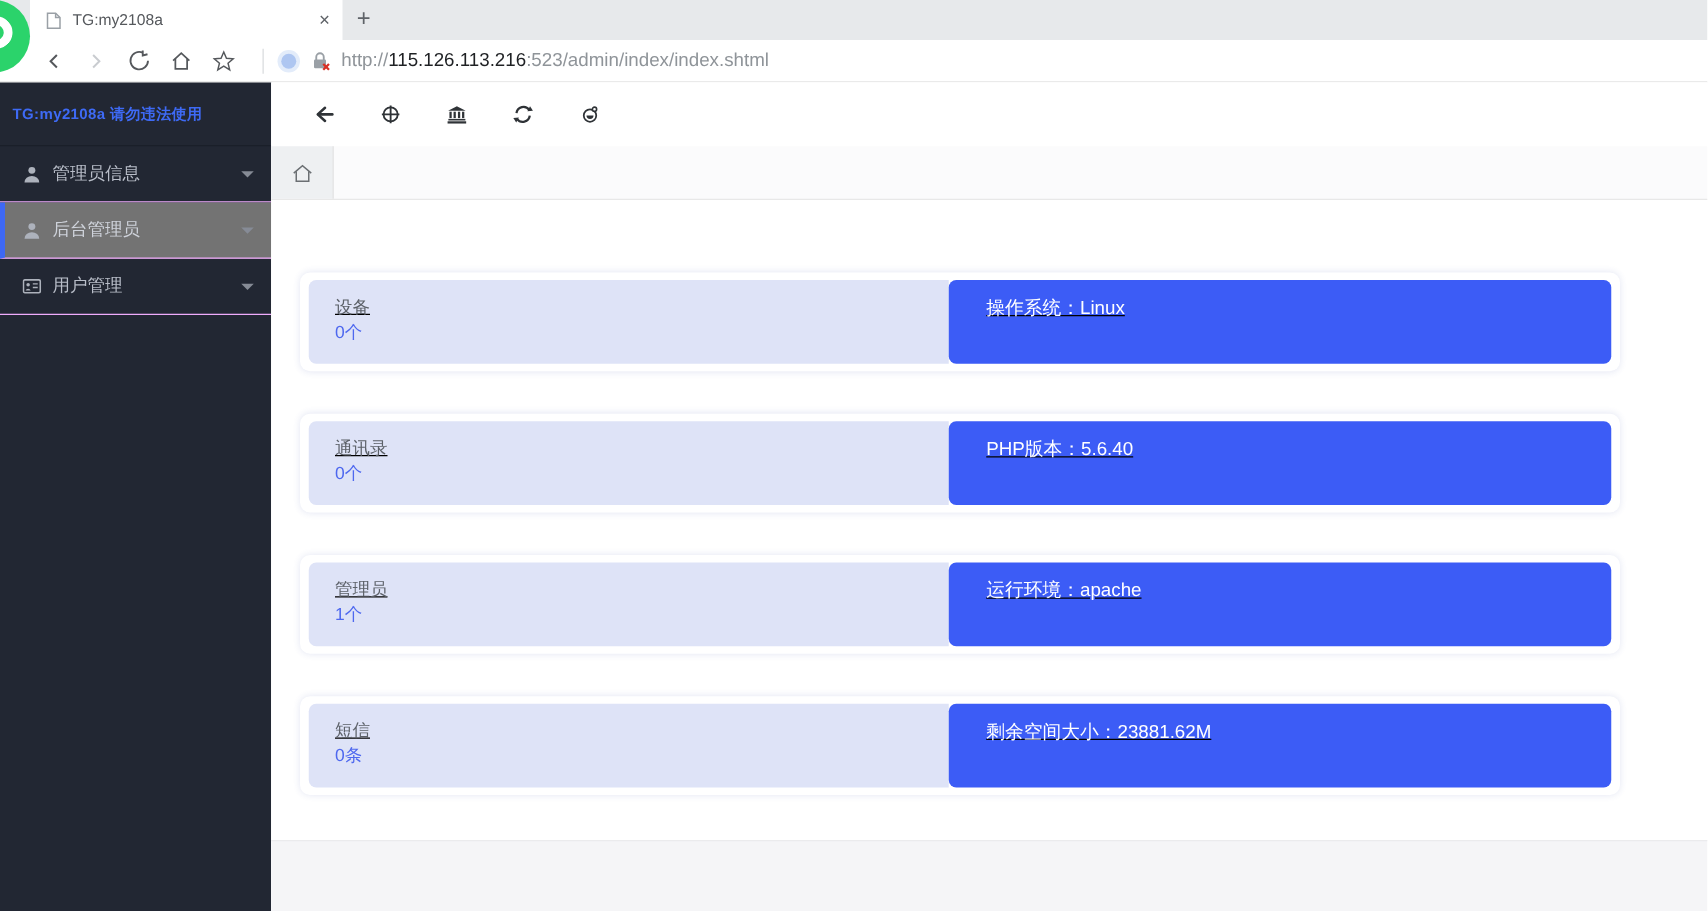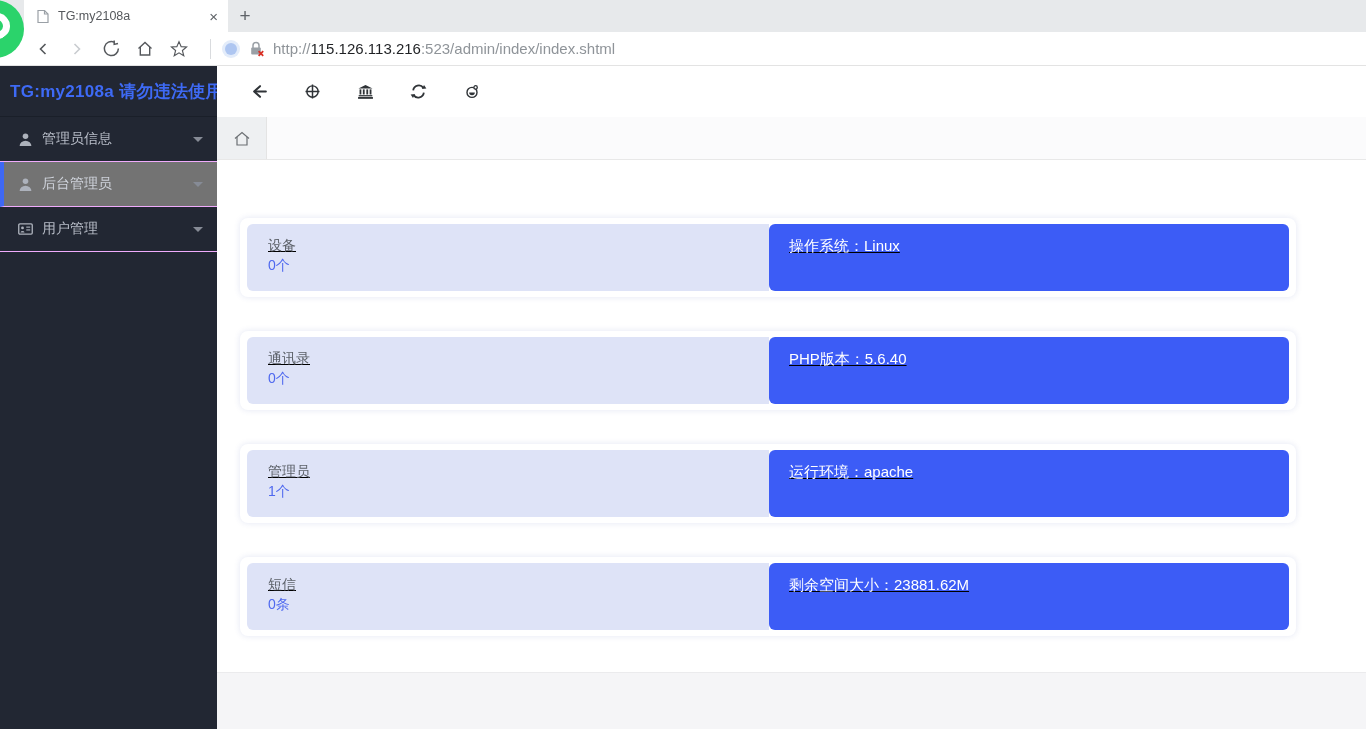--- a/index.html
+++ b/index.html
@@ -5,42 +5,42 @@
   * { margin:0; padding:0; box-sizing:border-box; }
   html,body { width:1366px; height:729px; overflow:hidden; }
   body { font-family:"Liberation Sans","DejaVu Sans",sans-serif; background:#fff; position:relative; }
 
   
   .tabbar { height:32px; background:#e7e9eb; display:flex; align-items:stretch; position:relative; }
   .logo { position:absolute; left:-34px; top:0; width:58px; height:58px; border-radius:50%;
           background:#2bd36b; z-index:10; overflow:hidden; }
   .logo-ring { position:absolute; left:18px; top:13px; width:26px; height:26px; border-radius:50%;
           border:7px solid #fff; border-left-color:transparent; transform:rotate(-40deg); }
-  .tab { margin-left:24px; width:204px; background:#fff; display:flex; align-items:center;
+  .tab { margin-left:24px; width:250px; background:#fff; display:flex; align-items:center;
          padding:0 10px 0 12px; gap:8px; }
   .tab-title { font-size:12.5px; color:#55585c; flex:1; white-space:nowrap; overflow:hidden; }
   .tab-close { font-size:15px; color:#5f6368; line-height:1; cursor:default; }
   .newtab { width:34px; display:flex; align-items:center; justify-content:center;
             font-size:19px; font-weight:300; color:#5f6368; }
 
   .toolbar { height:34px; background:#fff; border-bottom:1px solid #e3e3e3;
              display:flex; align-items:center; padding-left:26px; }
   .nav-btn { width:34px; height:28px; display:flex; align-items:center; justify-content:center; }
   .tb-sep { width:1px; height:20px; background:#d9dbde; margin:0 8px 0 14px; }
   .site-dot { width:12px; height:12px; border-radius:50%; background:#aec6f1;
               box-shadow:0 0 0 3px #e3ecfa; margin:0 10px 0 6px; }
   .url { font-size:15px; margin-left:8px; white-space:nowrap; }
   .url .dim { color:#8f9499; }
   .url .host { color:#1f2124; font-weight:400; }
 
   
   .app { display:flex; height:663px; }
   .sidebar { width:217px; background:#222733; flex:none; display:flex; flex-direction:column; }
   .side-header { height:51px; display:flex; align-items:center; padding:16px 10px;
-                 color:#3e6af5; font-size:17px; font-weight:700; letter-spacing:.3px;
+                 color:#3e6af5; font-size:12px; font-weight:700; letter-spacing:.3px;
                  border-bottom:1px solid #1a1f29; white-space:nowrap; overflow:hidden; }
   .side-item { height:45px; display:flex; align-items:center; gap:9px; padding:0 14px 0 18px;
                color:#b9bec9; font-size:14px; border-bottom:1px solid #f0abfc; cursor:pointer; }
   .side-item.active { background:#737373; border-left:4px solid #3e68f4; padding-left:14px; color:#cfd3db; }
   .side-item .mi { width:15px; height:15px; flex:none; display:flex; }
   .caret { margin-left:auto; width:0; height:0; border-left:5px solid transparent;
            border-right:5px solid transparent; border-top:5px solid #868b96; }
 
   .main { flex:1; display:flex; flex-direction:column; background:#fff; min-width:0; }
   .admin-toolbar { height:51px; display:flex; align-items:center; padding-left:34px; gap:36px;
@@ -50,21 +50,21 @@
   .tabstrip { height:43px; background:#fbfbfc; border-bottom:1px solid #e8e8e8; display:flex; }
   .home-tab { width:50px; height:100%; background:#eef0f2; border-right:1px solid #e4e4e4;
               display:flex; align-items:center; justify-content:center; cursor:pointer; }
 
   .content { flex:1; background:#fff; padding:58px 0 0 23px; position:relative;text-decoration:underline; }
   .card { width:1056px; background:#fff; border-radius:8px; padding:6px 7px;
           box-shadow:0 0 6px rgba(60,80,170,.14); display:flex; margin-bottom:34px; height:79px; }
   .card-left { flex:1; background:#dee3f7; border-radius:6px 0 0 6px; padding:11px 21px; }
   .card-title { font-size:14px; color:#5c6169; line-height:20px; }
   .card-count { font-size:14px; color:#4e68ef; line-height:21px; text-decoration:none; cursor:pointer; display:inline-block; }
-  .card-right { flex:1; background:#3c5cf6; border-radius:6px; padding:13px 20px;
+  .card-right { flex:1; background:#3c5cf6; border-radius:6px; padding:13px 30px;
                 color:#fff; font-size:15px; }
   .footer { position:absolute; left:0; right:0; bottom:0; height:57px; background:#f5f5f7;
             border-top:1px solid #ebebed; }
   svg { display:block; }
 </style>
 </head>
 <body>
 
 <div class="tabbar">
   <div class="logo">

